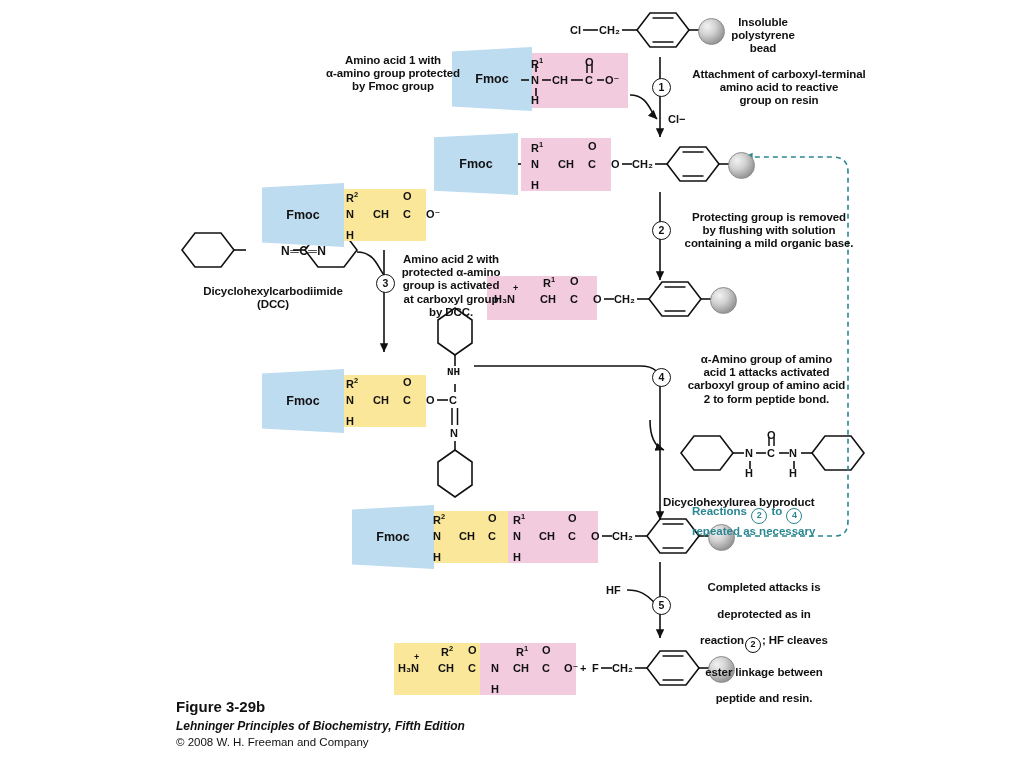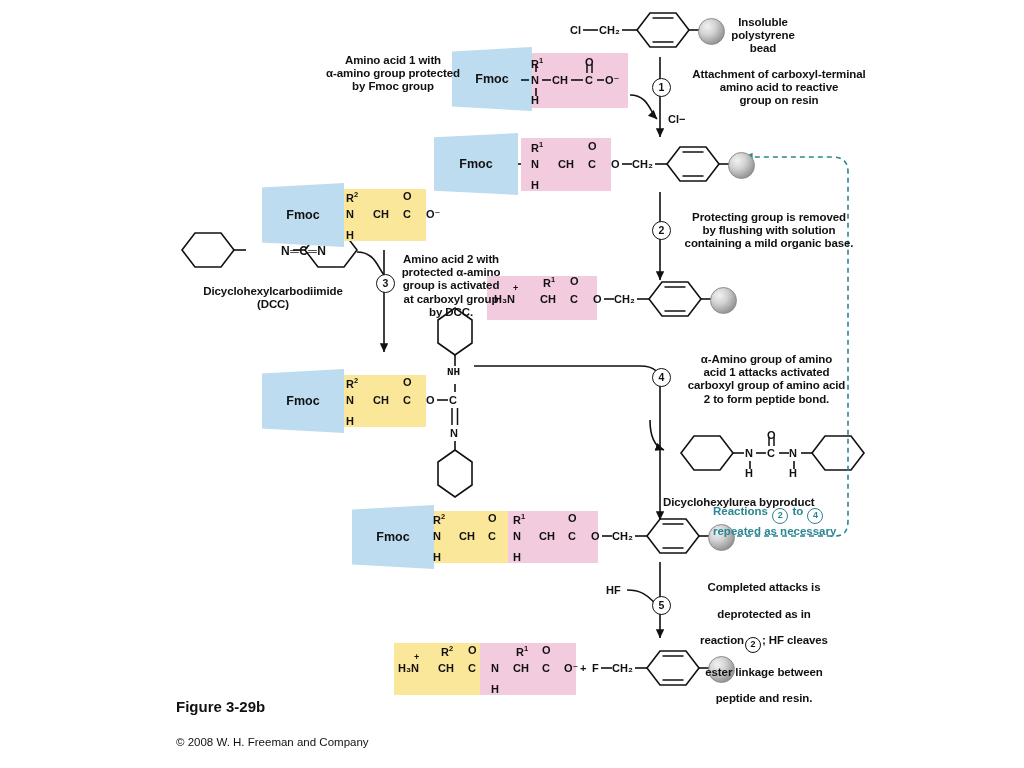--- a/index.html
+++ b/index.html
@@ -448,30 +448,31 @@
 2 to form peptide bond.</div>
 
   <div class="note" style="left:679px;top:568px;width:170px;">
     <span>Completed attacks is</span><br>
     <span>deprotected as in</span><br>
     <span>reaction</span><span class="stepnum inline">2</span><span>; HF cleaves</span><br>
     <span>ester linkage between</span><br>
     <span>peptide and resin.</span>
   </div>
 
-  <div class="tealnote" style="left:713px;top:504px;width:130px;">
+  <div class="tealnote" style="left:692px;top:504px;width:130px;">
     <span>Reactions</span>
     <span class="stepnum inline teal">2</span>
     <span>to</span>
     <span class="stepnum inline teal">4</span><br>
     <span>repeated as necessary</span>
   </div>
 
   <div class="stepnum" style="left:652px;top:78px;">1</div>
   <div class="stepnum" style="left:652px;top:221px;">2</div>
   <div class="stepnum" style="left:376px;top:274px;">3</div>
   <div class="stepnum" style="left:652px;top:368px;">4</div>
   <div class="stepnum" style="left:652px;top:596px;">5</div>
 
   <div class="cap-title" style="left:176px;top:698px;">Figure 3-29b</div>
+  <div class="cap-sub" style="left:176px;top:719px;">Lehninger Principles of Biochemistry, Fifth Edition</div>
   <div class="cap-copy" style="left:176px;top:736px;">© 2008 W. H. Freeman and Company</div>
 
 </div>
 
 </body></html>

